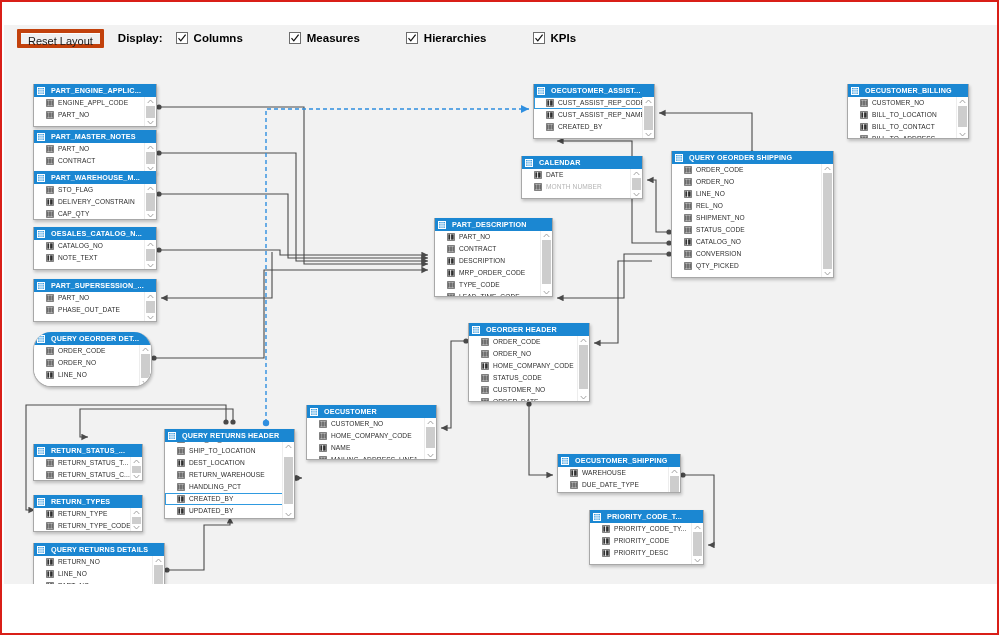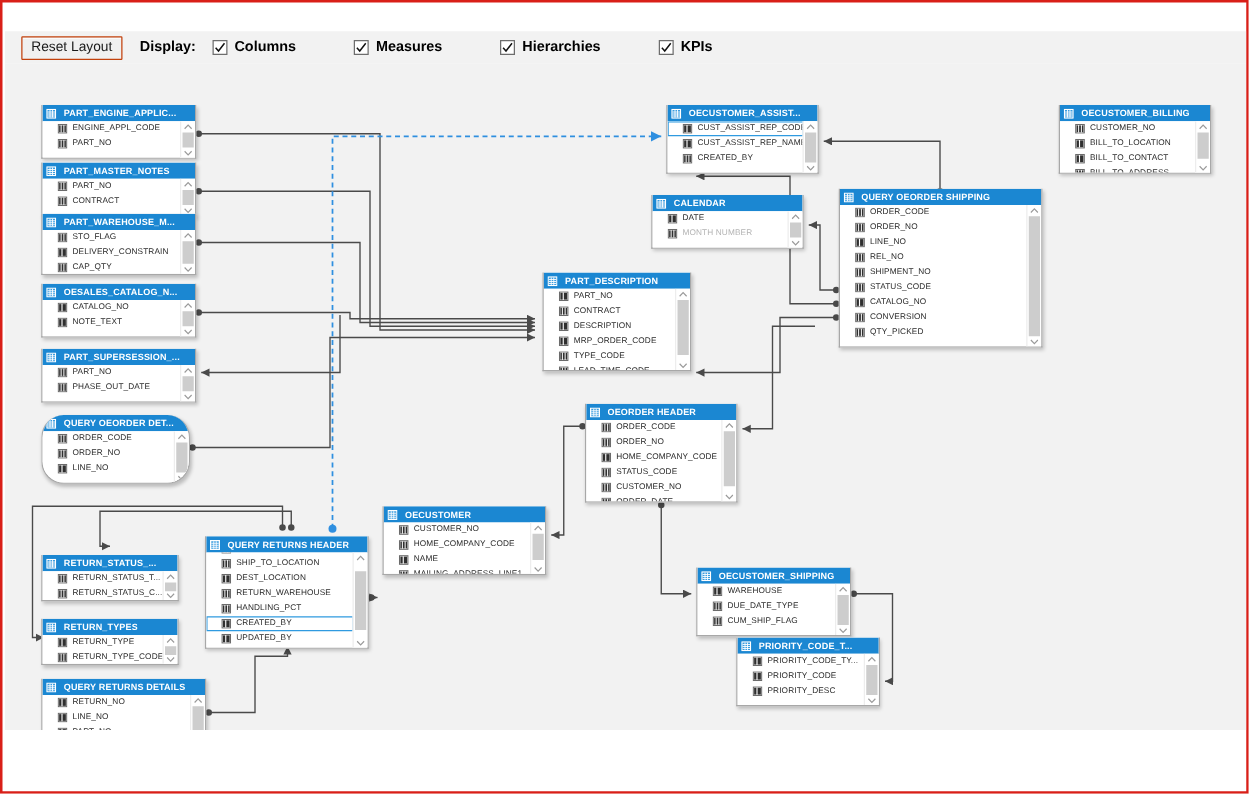--- a/index.html
+++ b/index.html
@@ -46,21 +46,21 @@
   #toolbar{
     position:absolute;left:2px;top:23px;width:993px;height:26px;
     background:#f2f2f2;
     display:flex;align-items:center;
     padding-left:13px;
     box-sizing:border-box;
   }
   #reset-layout{
     height:19px;
     background:#f0f0f0;
-    border:1px solid #c2410c;
+    border:4px solid #c2410c;
     border-radius:1px;
     font-family:"Liberation Sans", sans-serif;
     font-size:11px;
     color:#1a1a1a;
     padding:0 7px;
     cursor:pointer;
     line-height:17px;
     box-shadow:inset 0 1px 0 #fdfdfd;
   }
   #display-label{
@@ -1378,21 +1378,21 @@
               </span>
               <span class="arw">
                 <svg width="7" height="5" viewBox="0 0 7 5">
                   <path d="M0.7 1 L3.5 4 L6.3 1" stroke="#9a9a9a" stroke-width="0.9" fill="none"></path>
                 </svg>
               </span>
               <div class="thumb" style="top: 9px; height: 21px;"></div>
             </div>
           </div>
         </div>
-        <div class="tbl" style="left: 553px; top: 403px; width: 124px; height: 55px;">
+        <div class="tbl" style="left: 553px; top: 403px; width: 124px; height: 39px;">
           <div class="tbl-head">
             <span style="display: flex;">
               <svg class="gicon" width="8" height="8" viewBox="0 0 8 8">
                 <rect x="0.5" y="0.5" width="7" height="7" fill="#ffffff" stroke="#ffffff" stroke-width="1"></rect>
                 <rect x="1" y="1" width="6" height="6" fill="#3a9de0"></rect>
                 <path d="M1 2.6h6M1 4.2h6M1 5.8h6M3 1v6M5 1v6" stroke="#ffffff" stroke-width="0.7"></path>
               </svg>
             </span>
             <span class="tbl-title">OECUSTOMER_SHIPPING</span>
           </div>

